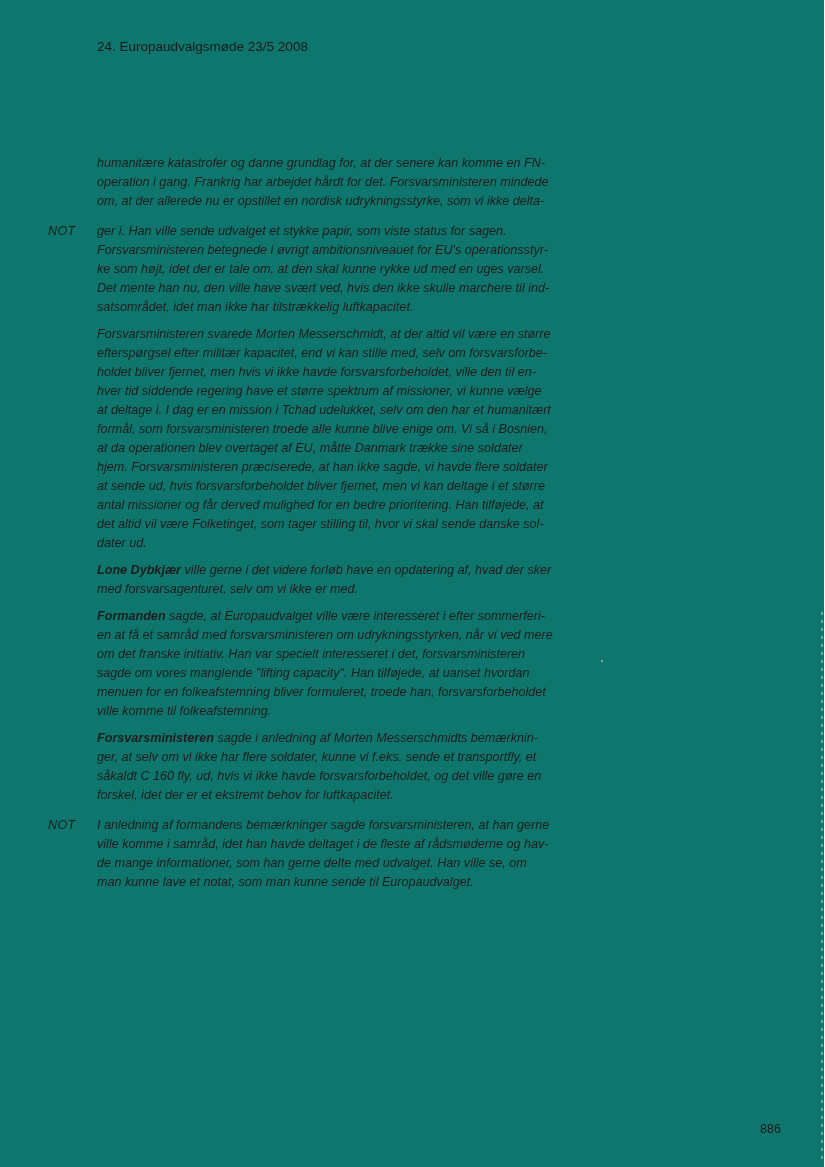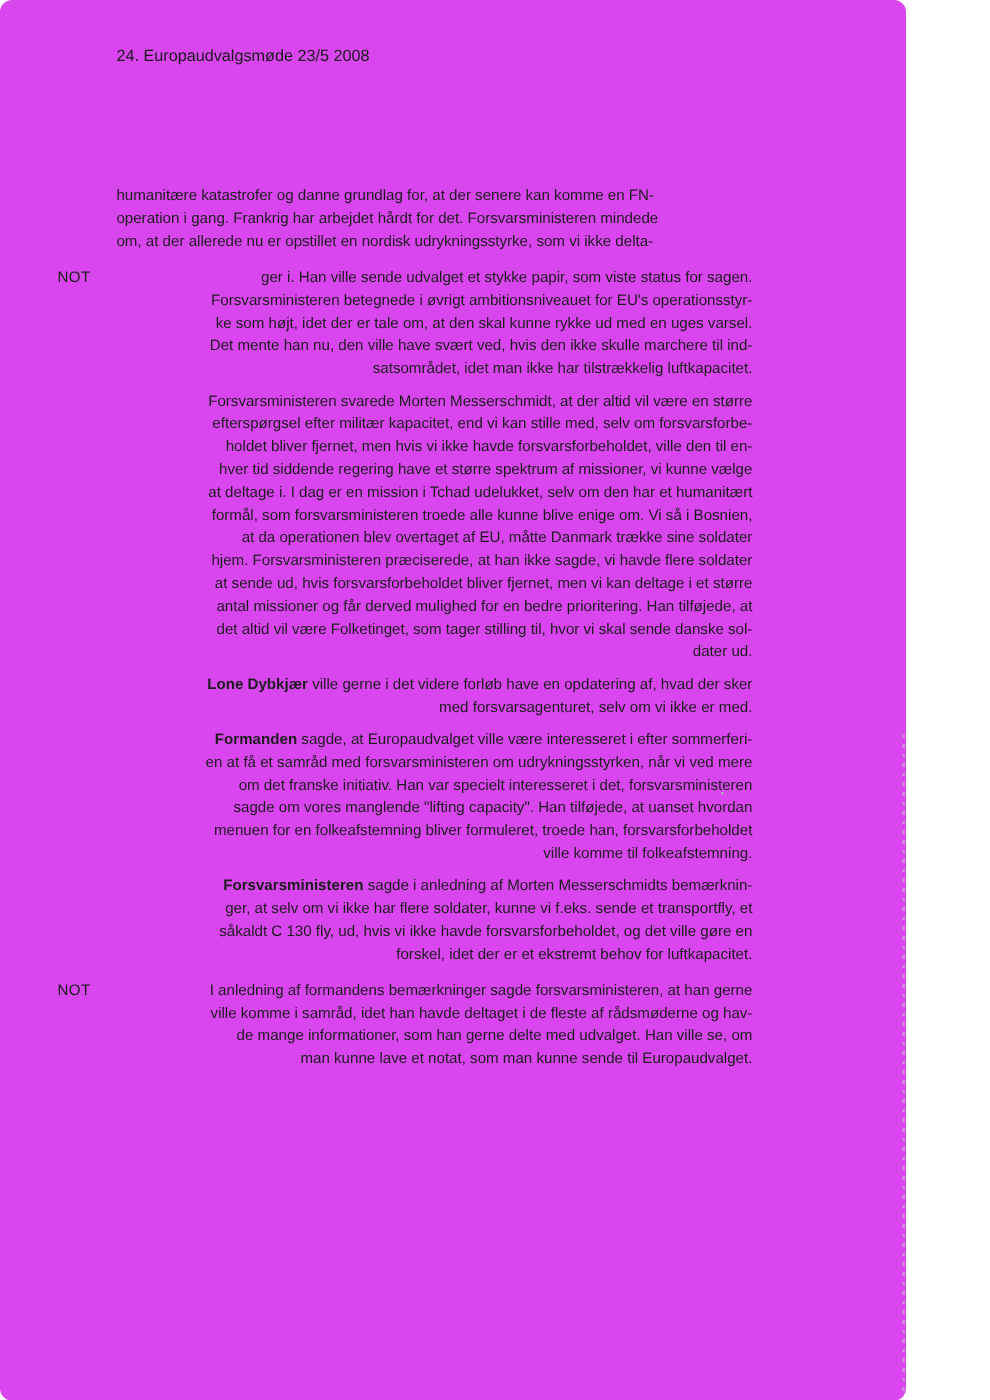--- a/index.html
+++ b/index.html
@@ -1,31 +1,30 @@
 <!DOCTYPE html>
 <html><head>
 <meta charset="utf-8">
 <style>
   html,body {margin:0; padding:0; background:#ffffff;}
   .page {
-    position:relative; width:755px; height:1167px; background:#d946ef;
+    position:relative; width:824px; height:1167px; background:#0f766e;
     font-family:"Liberation Sans","DejaVu Sans",sans-serif; color:#1d1d1d;
     overflow:hidden;
-    border-radius:10px;
   }
   .doc-header {
     position:absolute; left:97px; top:39px;
     font-size:13.5px; line-height:16px; color:#1a1a1a;
   }
   .text-column {
     position:absolute; left:97px; top:154px; width:530px;
     font-size:12.6px; line-height:19px; color:#1d1d1d;
   }
-  .para {position:relative;}
-  .para + .para {margin-top:8px;text-align:right;}
+  .para {position:relative;font-style:italic;}
+  .para + .para {margin-top:8px;}
   .para.has-note {margin-top:11px;}
   .margin-note {
     position:absolute; left:-49px; top:0;
     font-size:12.6px; color:#1d1d1d; letter-spacing:0.3px;
   }
   .speaker {font-weight:bold;}
   .para-text {white-space:pre-line;}
   .page-number {
     position:absolute; left:760px; top:1122px;
     font-size:12.5px; color:#1a1a1a;
@@ -70,21 +69,21 @@
       <div class="para"><b class="speaker">Lone Dybkjær</b><span class="para-text"> ville gerne i det videre forløb have en opdatering af, hvad der sker
 med forsvarsagenturet, selv om vi ikke er med.</span></div>
       <div class="para"><b class="speaker">Formanden</b><span class="para-text"> sagde, at Europaudvalget ville være interesseret i efter sommerferi-
 en at få et samråd med forsvarsministeren om udrykningsstyrken, når vi ved mere
 om det franske initiativ. Han var specielt interesseret i det, forsvarsministeren
 sagde om vores manglende "lifting capacity". Han tilføjede, at uanset hvordan
 menuen for en folkeafstemning bliver formuleret, troede han, forsvarsforbeholdet
 ville komme til folkeafstemning.</span></div>
       <div class="para"><b class="speaker">Forsvarsministeren</b><span class="para-text"> sagde i anledning af Morten Messerschmidts bemærknin-
 ger, at selv om vi ikke har flere soldater, kunne vi f.eks. sende et transportfly, et
-såkaldt C 130 fly, ud, hvis vi ikke havde forsvarsforbeholdet, og det ville gøre en
+såkaldt C 160 fly, ud, hvis vi ikke havde forsvarsforbeholdet, og det ville gøre en
 forskel, idet der er et ekstremt behov for luftkapacitet.</span></div>
       <div class="para has-note"><span class="margin-note">NOT</span><span class="para-text">I anledning af formandens bemærkninger sagde forsvarsministeren, at han gerne
 ville komme i samråd, idet han havde deltaget i de fleste af rådsmøderne og hav-
 de mange informationer, som han gerne delte med udvalget. Han ville se, om
 man kunne lave et notat, som man kunne sende til Europaudvalget.</span></div>
     </div>
 
   <div class="page-number">886</div>
 
   <div class="scan-artifact-line"></div>

